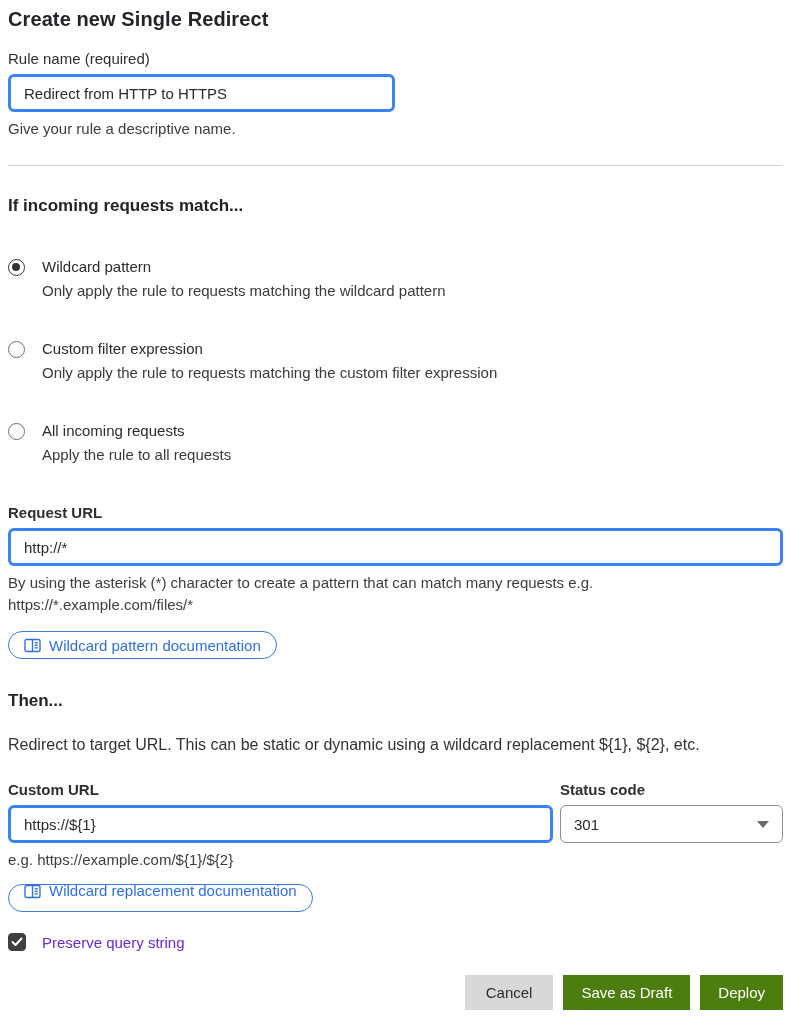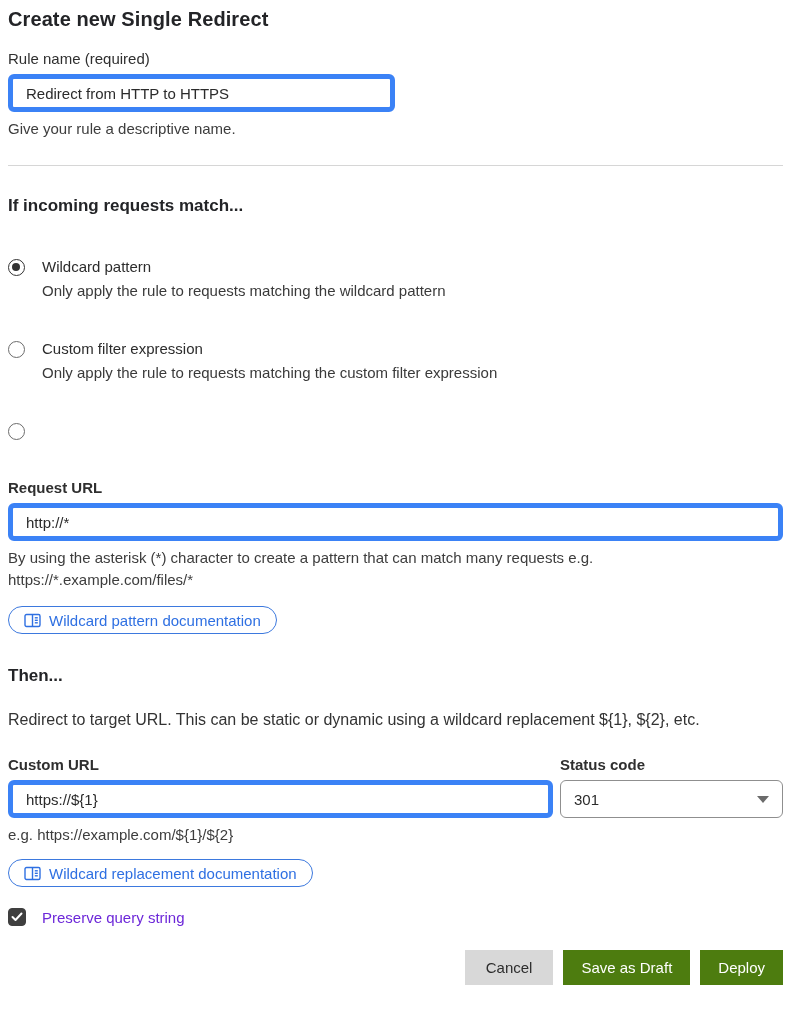--- a/index.html
+++ b/index.html
@@ -12,21 +12,21 @@
     overflow: hidden;
   }
   .page-title {
     font-size: 20px; font-weight: 700; color: #232427;
     letter-spacing: .1px;
   }
   .field-label { font-size: 15px; color: #2f2f2f; margin-top: 19px; }
   .field-label.bold { font-weight: 700; }
   .text-input {
     display: block; margin-top: 7px; height: 38px;
-    border: 5px solid #3b82f6; border-radius: 6px;
+    border: 3px solid #3b82f6; border-radius: 6px;
     padding: 0 13px; font-size: 15px; color: #2b2b2b;
     font-family: inherit; background: #fff; width: 387px; outline: none;
   }
   .help-text { font-size: 15px; color: #3d3d3d; margin-top: 6px; line-height: 22px; }
   hr.divider { border: none; border-top: 1px solid #d6d6d6; margin-top: 25px; }
   .section-heading { font-size: 17px; font-weight: 700; color: #232427; margin-top: 30px; }
 
   .radio-row { display: flex; align-items: flex-start; margin-top: 37px; }
   .radio-row.first { margin-top: 40px; }
   .radio-control {
@@ -114,20 +114,24 @@
 <div class="radio-row">
   <div class="radio-control"></div>
   <div class="radio-texts">
     <div class="radio-label">Custom filter expression</div>
     <div class="radio-desc">Only apply the rule to requests matching the custom filter expression</div>
   </div>
 </div>
 
 <div class="radio-row">
   <div class="radio-control"></div>
+  <div class="radio-texts">
+    <div class="radio-label">All incoming requests</div>
+    <div class="radio-desc">Apply the rule to all requests</div>
+  </div>
 </div>
 
 <div class="field-label bold" style="margin-top:39px;">Request URL</div>
 <input class="text-input full-input" type="text" value="http://*" style="">
 <div class="help-text request-help">By using the asterisk (*) character to create a pattern that can match many requests e.g. https://*.example.com/files/*</div>
 
 <button class="doc-button">
   <span style="display:inline-flex;">
     <svg width="17" height="15" viewBox="0 0 17 15" fill="none" stroke="#2f70e2" stroke-width="1.4">
       <rect x="1" y="1.5" width="15" height="12" rx="1.5"></rect>
@@ -151,21 +155,21 @@
   </div>
   <div class="status-col">
     <div class="row-label">Status code</div>
     <div class="select-box">
       <span>301</span>
       <span class="caret-down"></span>
     </div>
   </div>
 </div>
 
-<button class="doc-button" style="margin-top:13px;">
+<button class="doc-button" style="margin-top:13px;align-items:flex-end;">
   <span style="display:inline-flex;">
     <svg width="17" height="15" viewBox="0 0 17 15" fill="none" stroke="#2f70e2" stroke-width="1.4">
       <rect x="1" y="1.5" width="15" height="12" rx="1.5"></rect>
       <line x1="8.5" y1="1.5" x2="8.5" y2="13.5"></line>
       <line x1="10.8" y1="4.8" x2="13.8" y2="4.8"></line>
       <line x1="10.8" y1="7.3" x2="13.8" y2="7.3"></line>
       <line x1="10.8" y1="9.8" x2="13.8" y2="9.8"></line>
     </svg>
   </span>
   <span>Wildcard replacement documentation</span>

